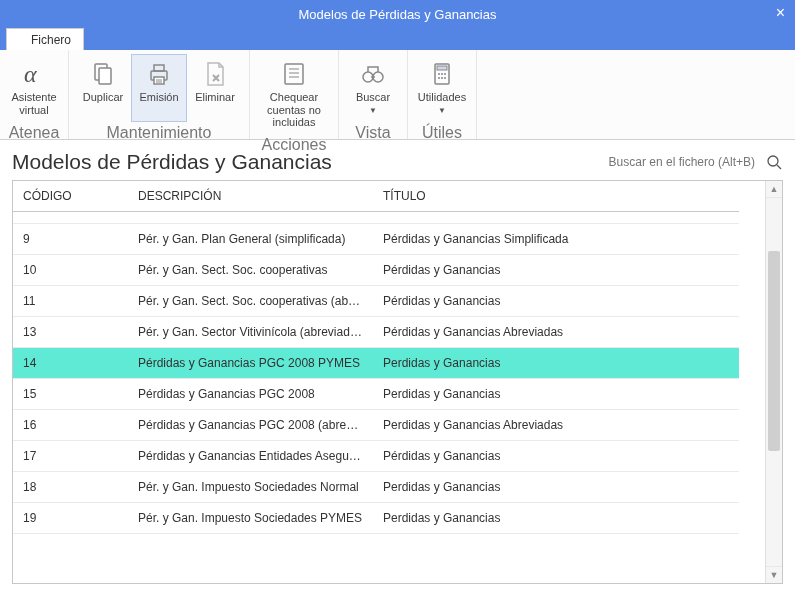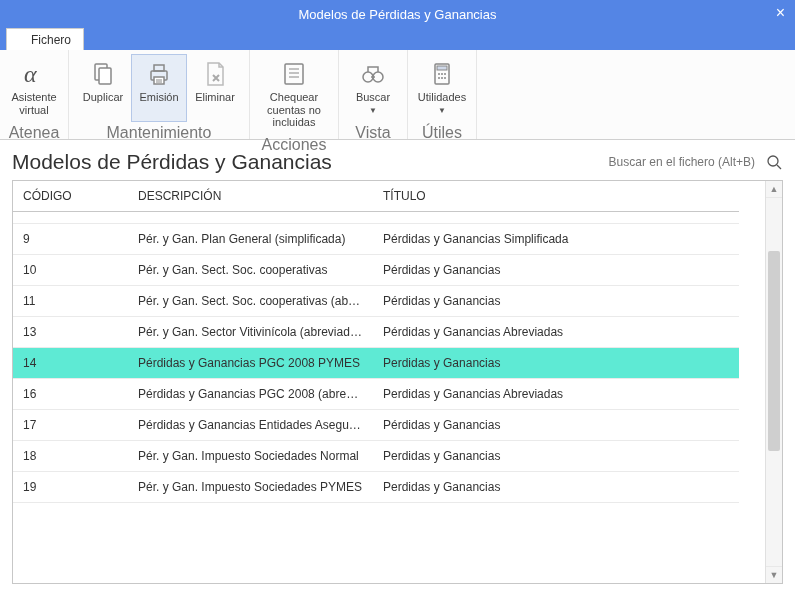--- a/index.html
+++ b/index.html
@@ -223,20 +223,25 @@
               <td class="col-code">13</td>
               <td class="col-desc">Pér. y Gan. Sector Vitivinícola (abreviadas)</td>
               <td class="col-title">Pérdidas y Ganancias Abreviadas</td>
             </tr>
             <tr class="selected">
               <td class="col-code">14</td>
               <td class="col-desc">Pérdidas y Ganancias PGC 2008 PYMES</td>
               <td class="col-title">Perdidas y Ganancias</td>
             </tr>
             <tr>
+              <td class="col-code">15</td>
+              <td class="col-desc">Pérdidas y Ganancias PGC 2008</td>
+              <td class="col-title">Perdidas y Ganancias</td>
+            </tr>
+            <tr>
               <td class="col-code">16</td>
               <td class="col-desc">Pérdidas y Ganancias PGC 2008 (abreviadas)</td>
               <td class="col-title">Perdidas y Ganancias Abreviadas</td>
             </tr>
             <tr>
               <td class="col-code">17</td>
               <td class="col-desc">Pérdidas y Ganancias Entidades Aseguradoras</td>
               <td class="col-title">Pérdidas y Ganancias</td>
             </tr>
             <tr>

